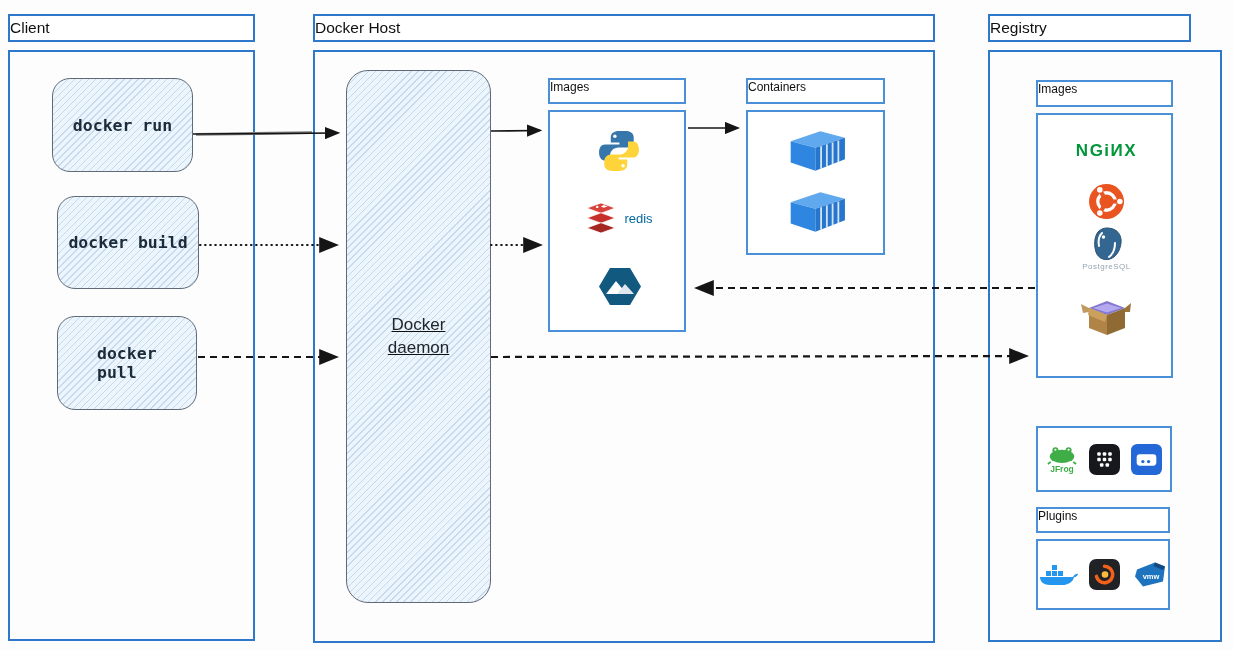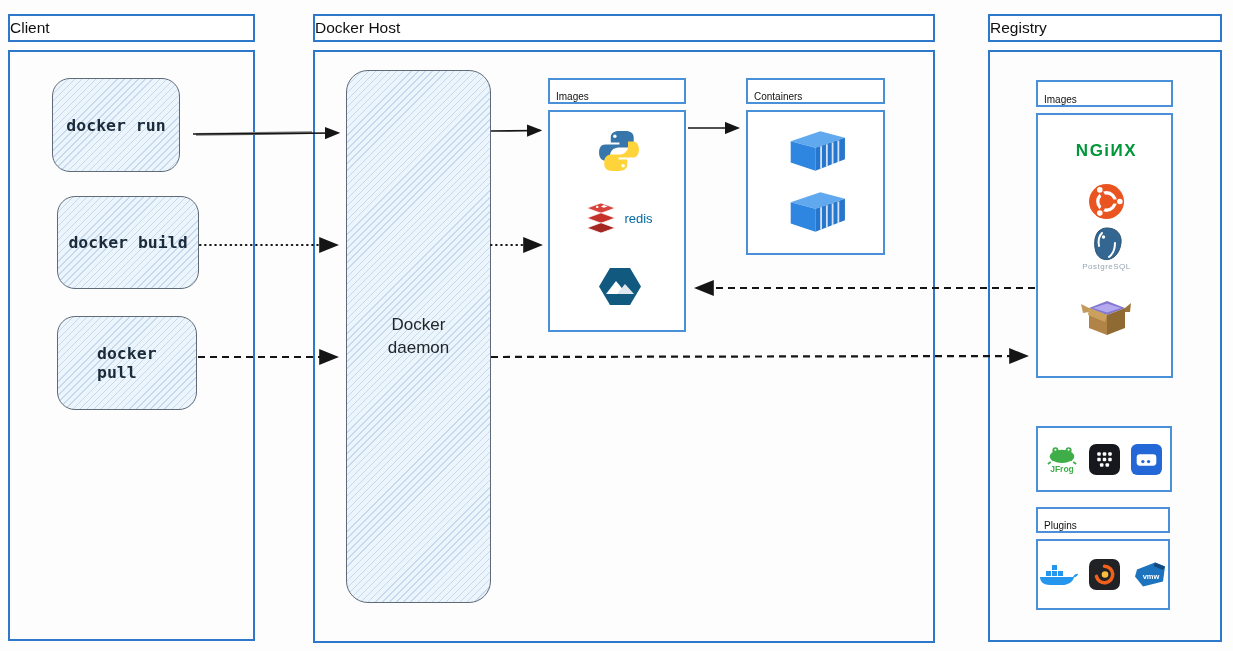--- a/index.html
+++ b/index.html
@@ -2,51 +2,51 @@
 <html><head>
 <meta charset="utf-8">
 <style>
   html,body{margin:0;padding:0;background:#ffffff;}
   #canvas{position:relative;width:1233px;height:651px;background:#fdfdfd;overflow:hidden;
           font-family:"Liberation Sans", sans-serif;color:#111;}
   .abs{position:absolute;box-sizing:border-box;}
   .titlebar{border:2px solid #2e78cc;background:#fff;display:flex;align-items:center;
             font-size:15.5px;color:#101010;}
   .frame{border:2px solid #2e78cc;background:transparent;}
-  .panel-title{border:2px solid #4a90d9;background:#fff;display:flex;align-items:flex-end;
-               padding-left:6px;font-size:10px;color:#101010;}
+  .panel-title{border:2px solid #4a90d9;background:#fff;display:flex;align-items:flex-start;
+               font-size:12px;color:#101010;}
   .panel-body{border:2px solid #4a90d9;background:#fff;}
   .sketch{background-color:#ecf4fc;
           background-image:repeating-linear-gradient(135deg, rgba(110,155,205,0.30) 0px,
             rgba(110,155,205,0.30) 1px, transparent 1px, transparent 5px);
           border:1.6px solid #5f6b77;}
   .cmd{border-radius:18px;display:flex;align-items:center;justify-content:center;
        font-family:"DejaVu Sans Mono", monospace;font-size:16.5px;font-weight:600;color:#1c2b3a;}
-  .daemon{border-radius:22px;display:flex;align-items:center;justify-content:center;}
+  .daemon{border-radius:22px;display:flex;align-items:center;justify-content:center;text-decoration:underline;}
   .daemon-label{font-size:17px;color:#20262c;text-align:center;white-space:pre-line;line-height:1.35;}
   .iconcol{display:flex;flex-direction:column;align-items:center;}
   .redis-row{display:flex;align-items:center;gap:7px;}
   .redis-text{font-size:13px;color:#0369a1;}
   .nginx-text{font-size:17px;font-weight:bold;color:#009639;letter-spacing:1.5px;}
   .pg-text{font-size:8px;color:#97a6b2;letter-spacing:0.5px;margin-top:1px;}
   .jfrog-text{font-size:8.5px;font-weight:bold;color:#3fae49;margin-top:-1px;}
   .icon-row{display:flex;align-items:center;justify-content:center;gap:11px;height:100%;}
   svg{display:block;}
 </style>
 </head>
 <body>
 
 <div id="canvas">
 
   <div class="abs titlebar" style="left:8px;top:14px;width:247px;height:28px;">
     <span>Client</span>
   </div>
   <div class="abs frame" style="left:8px;top:50px;width:247px;height:591px;"></div>
 
-  <div class="abs sketch cmd" style="left:52px;top:78px;width:128px;height:94px;">
+  <div class="abs sketch cmd" style="left:52px;top:78px;width:141px;height:94px;">
     <span>docker run</span>
   </div>
   <div class="abs sketch cmd" style="left:57px;top:196px;width:142px;height:93px;">
     <span>docker build</span>
   </div>
   <div class="abs sketch cmd" style="left:57px;top:316px;width:140px;height:94px;padding-left:39px;">
     <span>docker pull</span>
   </div>
 
   <div class="abs titlebar" style="left:313px;top:14px;width:622px;height:28px;align-items:center;">
@@ -117,21 +117,21 @@
         <g stroke="rgba(255,255,255,0.8)" stroke-width="2.2">
           <line x1="41" y1="22.2" x2="41" y2="49.5"></line>
           <line x1="48" y1="19.9" x2="48" y2="46.9"></line>
           <line x1="55" y1="17.6" x2="55" y2="44.4"></line>
           <line x1="62" y1="15.3" x2="62" y2="41.8"></line>
         </g>
       </svg>
     </div>
   </div>
 
-  <div class="abs titlebar" style="left:988px;top:14px;width:234px;height:28px;">
+  <div class="abs titlebar" style="left:988px;top:14px;width:203px;height:28px;">
     <span>Registry</span>
   </div>
   <div class="abs frame" style="left:988px;top:50px;width:234px;height:592px;"></div>
 
   <div class="abs panel-title" style="left:1036px;top:80px;width:137px;height:27px;">
     <span>Images</span>
   </div>
   <div class="abs panel-body" style="left:1036px;top:113px;width:137px;height:265px;">
     <div class="abs nginx-text" style="left:0;top:26px;width:137px;text-align:center;">
       <span>NGiИX</span>

